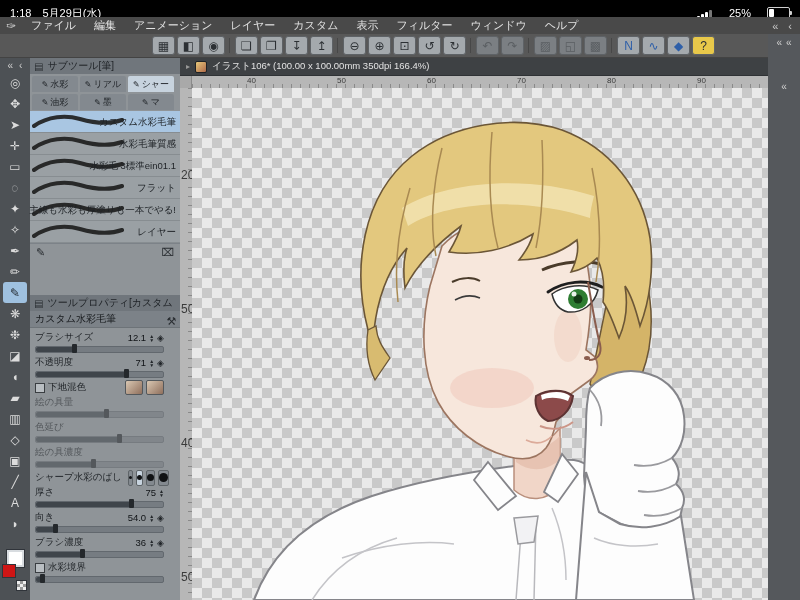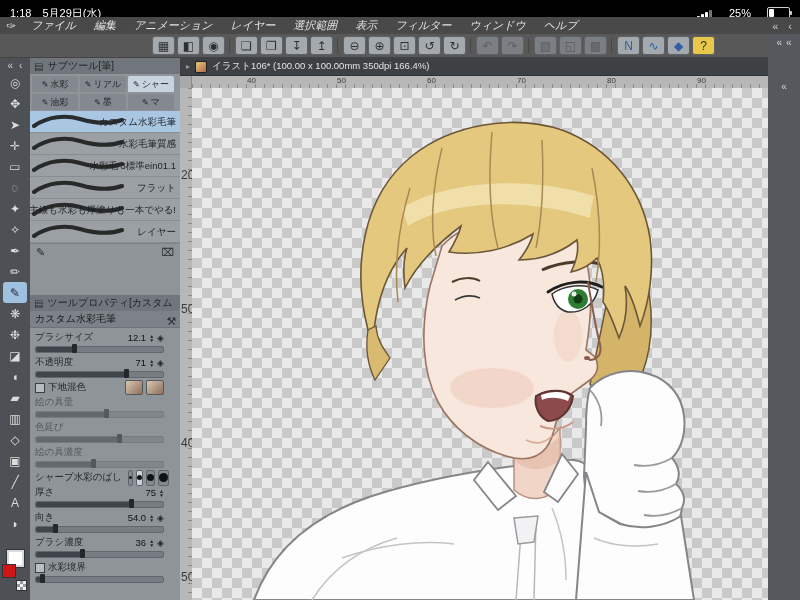--- a/index.html
+++ b/index.html
@@ -19,21 +19,21 @@
   .signal i:nth-child(3){height:7px}.signal i:nth-child(4){height:9px;background:#777}
   .battery{position:relative;width:21px;height:10px;border:1px solid #cfcfcf;border-radius:2px;display:inline-block;}
   .battery .bfill{position:absolute;left:1px;top:1px;bottom:1px;width:25%;background:#fff;border-radius:1px;}
   .battery .bnub{position:absolute;right:-3px;top:3px;width:2px;height:4px;background:#cfcfcf;border-radius:0 1px 1px 0;}
 
   
   .menubar{position:absolute;left:0;top:17px;width:800px;height:17px;background:#494949;
     display:flex;align-items:center;color:#e3e3e3;font-size:11px;}
   .app-logo{width:22px;text-align:center;color:#cfcfcf;font-size:12px;}
   #menu-items{display:flex;gap:0;}
-  .menu-item{padding:0 9px;cursor:default;font-style:italic;}
+  .menu-item{padding:0 9px;cursor:default;}
   .mb-right{margin-left:auto;padding-right:8px;color:#c9c9c9;display:flex;gap:10px;font-size:11px;}
 
   
   .commandbar{position:absolute;left:0;top:34px;width:800px;height:24px;background:#585858;
     border-bottom:1px solid #434343;box-sizing:border-box;}
   #cb-icons{position:absolute;left:152px;top:2px;display:flex;align-items:center;gap:2px;}
   .cb-btn{width:23px;height:19px;background:#a4a9ad;border:1px solid #5e6266;border-radius:3px;
     display:flex;align-items:center;justify-content:center;font-size:12px;color:#2c3034;box-sizing:border-box;}
   .cb-btn.disabled{background:#7b7f83;color:#5a5e62;}
   .cb-sep{width:6px;height:19px;position:relative;}
@@ -153,21 +153,21 @@
     </div>
   </header>
 
   <nav class="menubar">
     <span class="app-logo">✑</span>
     <div id="menu-items">
         <span class="menu-item">ファイル</span>
         <span class="menu-item">編集</span>
         <span class="menu-item">アニメーション</span>
         <span class="menu-item">レイヤー</span>
-        <span class="menu-item">選択範囲</span>
+        <span class="menu-item">カスタム</span>
         <span class="menu-item">表示</span>
         <span class="menu-item">フィルター</span>
         <span class="menu-item">ウィンドウ</span>
         <span class="menu-item">ヘルプ</span>
       </div>
     <div class="mb-right">
       <span>«</span>
       <span>‹</span>
     </div>
   </nav>

